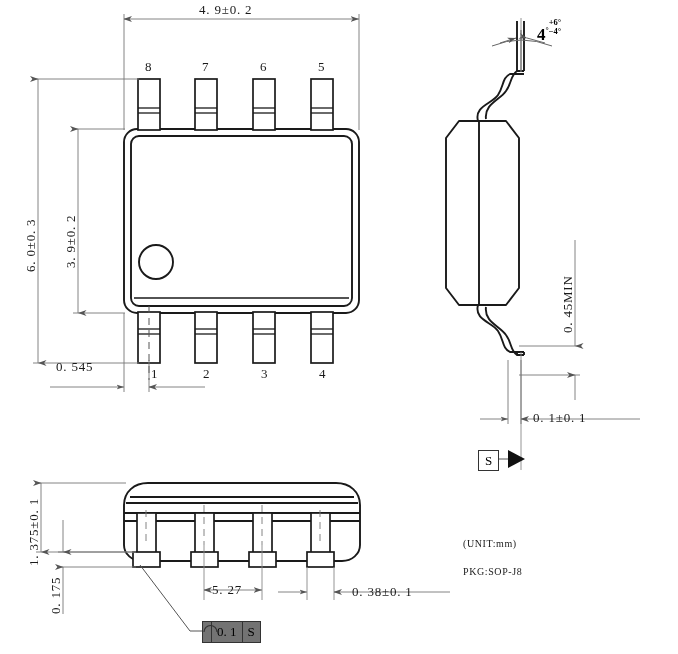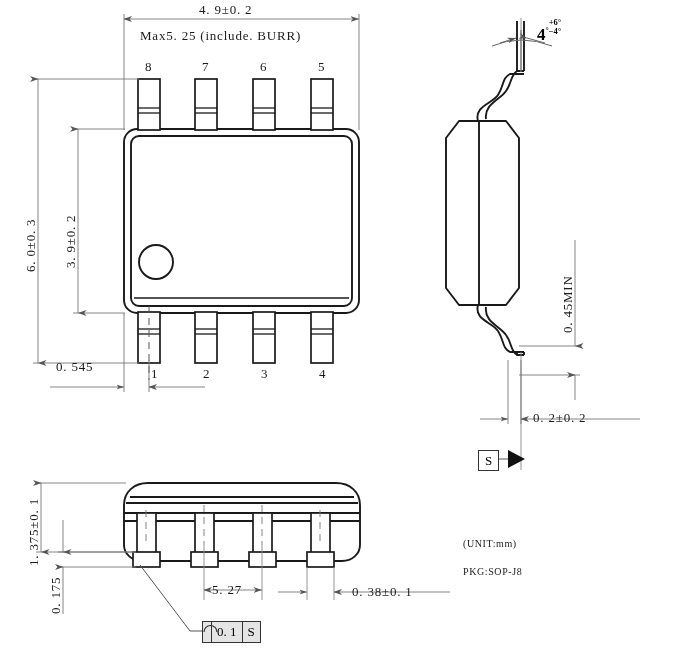--- a/index.html
+++ b/index.html
@@ -51,21 +51,21 @@
   .sup {
     font-size: 8px;
     letter-spacing: 0;
     vertical-align: super;
   }
   .fcf {
     position: absolute;
     display: flex;
     align-items: stretch;
     border: 1px solid #333;
-    background: #e5e5e5;
+    background: #737373;
     height: 20px;
     font-size: 13px;
   }
   .fcf > div {
     display: flex;
     align-items: center;
     justify-content: center;
     border-right: 1px solid #333;
     padding: 0 5px;
   }
@@ -290,21 +290,20 @@
     </g>
 
     <g stroke="#555" stroke-width="1" fill="none">
       <line x1="140" y1="565" x2="190" y2="631"></line>
       <line x1="190" y1="631" x2="202" y2="631"></line>
     </g>
   </svg>
 
   <div class="txt dim" style="left:199px; top:3px;">4. 9±0. 2</div>
 
-  <div class="txt dim" style="left:140px; top:29px;">Max5. 25 (include. BURR)</div>
 
   <div class="txt dim vert" style="left:24px; top:272px;">6. 0±0. 3</div>
 
   <div class="txt dim vert" style="left:64px; top:268px;">3. 9±0. 2</div>
 
   <div class="txt dim" style="left:56px; top:360px;">0. 545</div>
 
   <div class="txt pin" style="left:145px; top:60px;">8</div>
   <div class="txt pin" style="left:202px; top:60px;">7</div>
   <div class="txt pin" style="left:260px; top:60px;">6</div>
@@ -314,21 +313,21 @@
   <div class="txt pin" style="left:203px; top:367px;">2</div>
   <div class="txt pin" style="left:261px; top:367px;">3</div>
   <div class="txt pin" style="left:319px; top:367px;">4</div>
 
   <div class="angle-label" style="left:537px; top:18px;">
     <span>4</span><span class="sup">°</span><span class="angle-frac"><span>+6°</span><br><span>−4°</span></span>
   </div>
 
   <div class="txt dim vert" style="left:561px; top:333px;">0. 45MIN</div>
 
-  <div class="txt dim" style="left:533px; top:411px;">0. 2±0. 2</div>
+  <div class="txt dim" style="left:533px; top:411px;">0. 1±0. 1</div>
 
   <div class="datum-box" style="left:478px; top:450px;">
     <span>S</span>
   </div>
 
   <div class="txt dim vert" style="left:27px; top:566px;">1. 375±0. 1</div>
 
   <div class="txt dim vert" style="left:49px; top:614px;">0. 175</div>
 
   <div class="txt dim" style="left:212px; top:583px;">5. 27</div>

